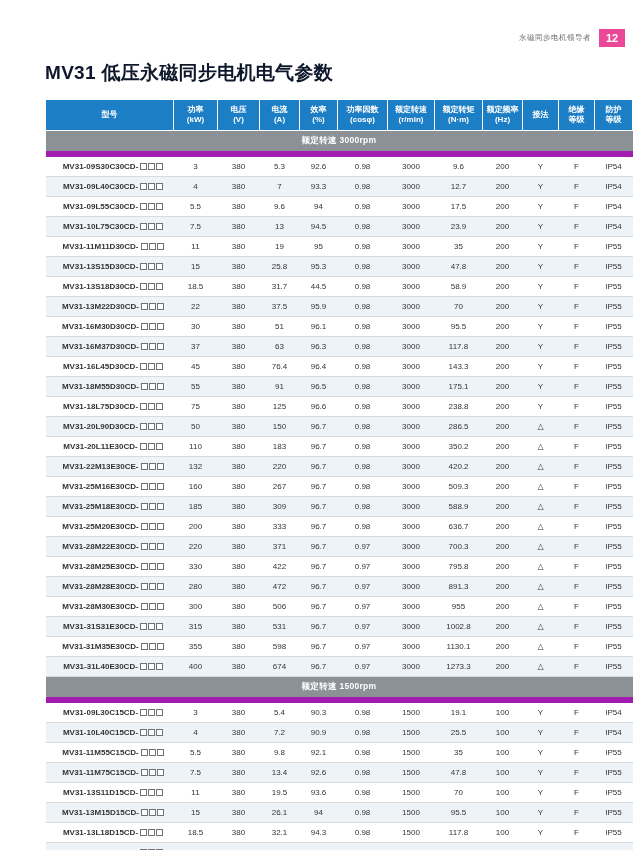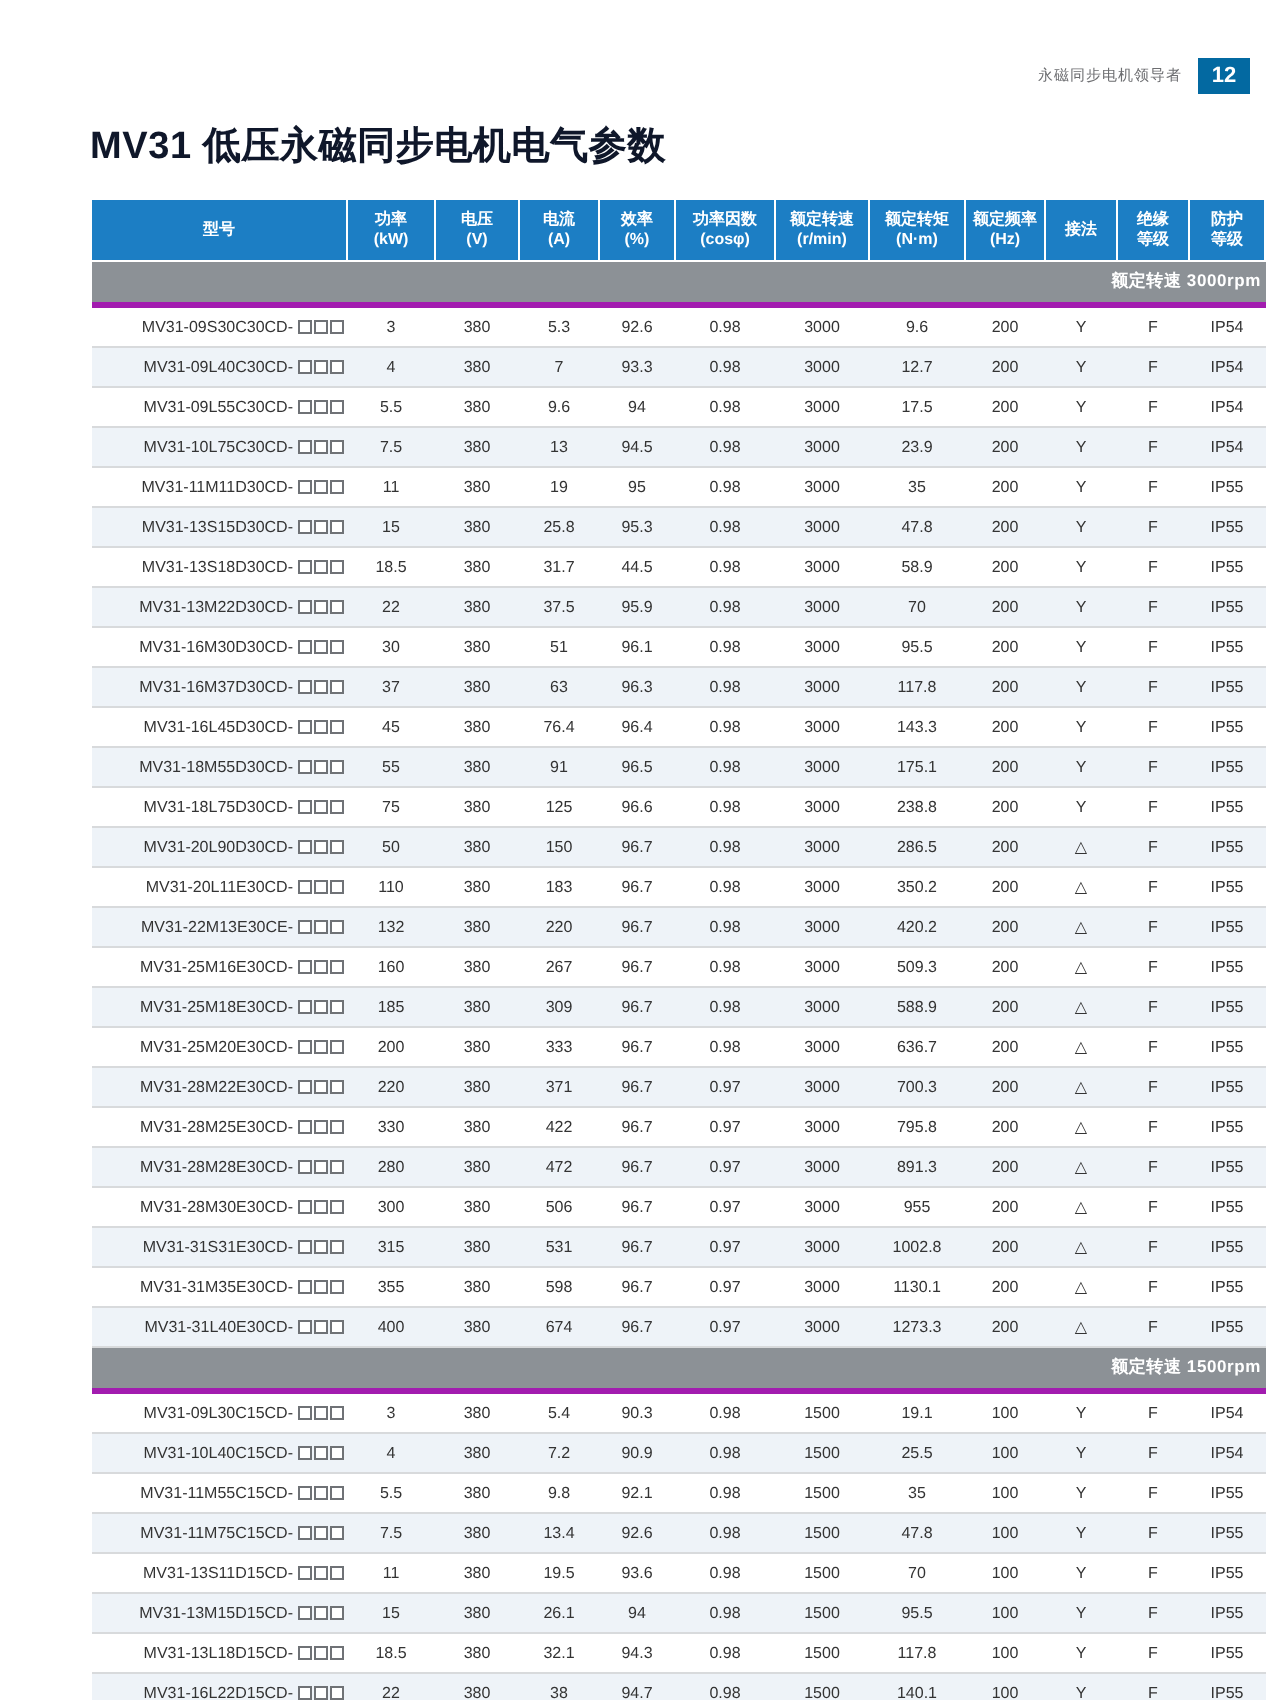--- a/index.html
+++ b/index.html
@@ -16,21 +16,21 @@
     position:absolute;top:29px;right:16px;
     display:flex;align-items:center;
   }
   .header-text{
     font-size:7.5px;color:#6d6e71;
     padding:0 8px 0 0;
     letter-spacing:.5px;
     display:flex;align-items:center;
   }
   .page-number{
-    background:#0369a1;color:#fff;
+    background:#ec4899;color:#fff;
     width:26px;height:18px;
     display:flex;align-items:center;justify-content:center;
     font-size:11px;font-weight:bold;
   }
   
   .page-title{
     position:absolute;left:45px;top:60px;
     font-size:19px;font-weight:bold;color:#0f172a;
     letter-spacing:.3px;
   }
@@ -61,29 +61,30 @@
   }
   tbody td{
     font-size:8px;
     border-bottom:1px solid #d8dadc;
     padding:2px 2px;
     text-align:center;
     height:15px;
     color:#333;
   }
   tbody td.model{
-    text-align:right;padding-left:9px;
+    text-align:center;padding-left:9px;
     white-space:nowrap;
+    font-weight:bold;
   }
   tr.alt td{background:#eef3f8;}
   tr.section td{
     background:#8c9196;color:#ffffff;
     font-weight:bold;font-size:8.5px;
-    text-align:right;height:16px;
-    border-bottom:3px solid #a21caf;
+    text-align:center;height:16px;
+    border-bottom:6px solid #a21caf;
     letter-spacing:.3px;
   }
   .sq{
     display:inline-block;width:5px;height:5px;
     border:1px solid #6f7276;margin-left:1px;
     vertical-align:middle;background:#fff;
   }
   .sq-wrap{display:inline-block;margin-left:1px;}
 </style>
 </head>

